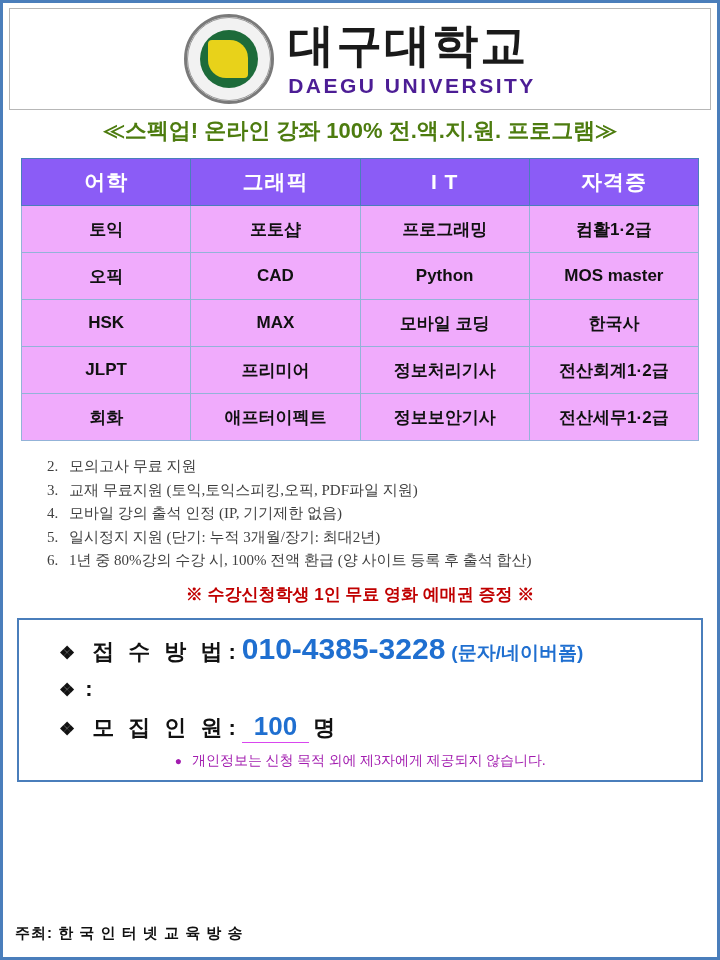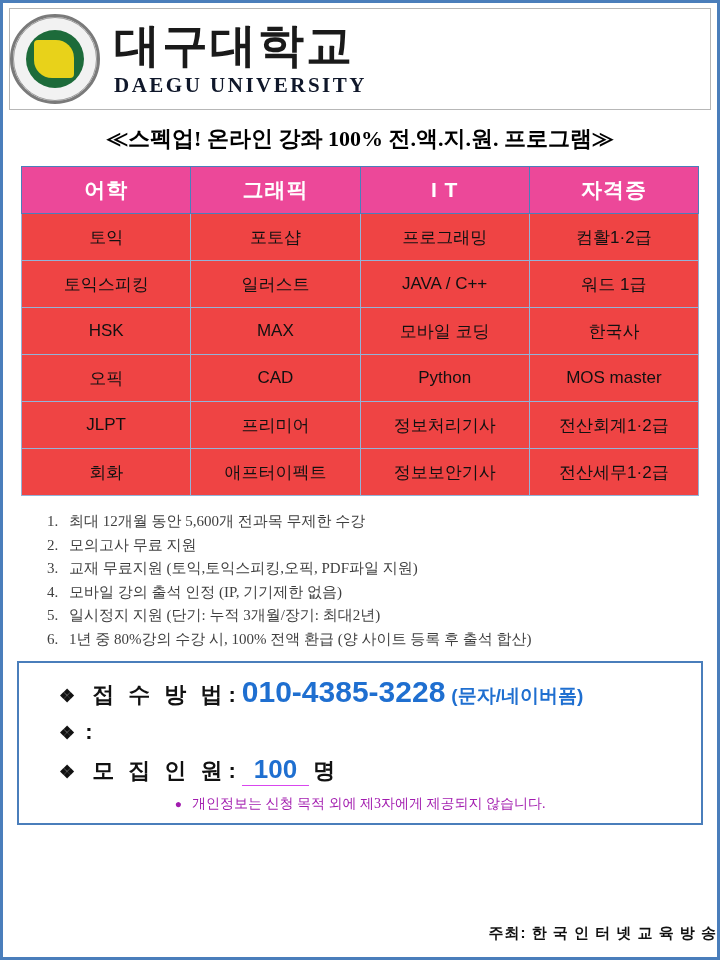--- a/index.html
+++ b/index.html
@@ -23,20 +23,21 @@
   }
 
   
   .logo-band {
     margin: 5px 6px 0 6px;
     height: 100px;
     border: 1px solid #b7b7b7;
     background: #ffffff;
     display: flex;
     align-items: center;
+    justify-content: center;
   }
   .logo-wrap {
     display: flex;
     align-items: center;
     gap: 14px;
   }
   .emblem {
     width: 84px;
     height: 84px;
     border-radius: 50%;
@@ -81,60 +82,60 @@
     font-weight: bold;
     letter-spacing: 2px;
     color: #1a1a1a;
     font-family: "Liberation Serif", serif;
   }
   .wordmark .en {
     margin-top: 6px;
     font-size: 21px;
     font-weight: bold;
     letter-spacing: 2.5px;
-    color: #0f172a;
-    font-family: Liberation Serif, serif;
+    color: #4c1d95;
+    font-family: Liberation Sans, sans-serif;
   }
 
   
   .headline {
-    margin-top: 14px;
+    margin-top: 6px;
     text-align: center;
     font-size: 22px;
     font-weight: bold;
-    color: #000000;
-    font-family: Liberation Serif, serif;
+    color: #4d7c0f;
+    font-family: Liberation Sans, sans-serif;
   }
 
   
   .table-wrap {
     margin: 12px 18px 0 18px;
   }
   table.courses {
     width: 100%;
     border-collapse: collapse;
     table-layout: fixed;
   }
   table.courses th {
-    background: #ec4899;
+    background: #8b5cf6;
     color: #ffffff;
     font-size: 21px;
     font-weight: bold;
     height: 44px;
     border: 1px solid #4a7ebb;
     letter-spacing: 1px;
   }
   table.courses td {
     height: 44px;
     text-align: center;
     font-size: 17px;
-    font-weight: normal;
+    font-weight: bold;
     color: #111111;
     border: 1px solid #93b3d8;
-    background: #ef4444;
+    background: #f0abfc;
   }
 
   
   .notes {
     margin: 16px 0 0 44px;
     padding: 0;
     list-style: none;
     color: #3f3f3f;
     font-size: 15px;
     font-family: "Liberation Serif", serif;
@@ -214,24 +215,24 @@
     font-size: 14px;
     font-family: "Liberation Serif", serif;
   }
   .privacy .dot {
     margin-right: 10px;
     font-size: 12px;
   }
 
   .host {
     position: absolute;
-    left: 0;
+    left: 12px;
     right: 0;
     bottom: 14px;
-    text-align: right;
+    text-align: left;
     font-size: 15px;
     font-weight: bold;
     color: #111111;
     letter-spacing: 1px;
   }
 </style>
 </head>
 <body>
 
 <div class="poster">
@@ -262,74 +263,66 @@
         </tr>
       </thead>
       <tbody>
         <tr>
           <td>토익</td>
           <td>포토샵</td>
           <td>프로그래밍</td>
           <td>컴활1·2급</td>
         </tr>
         <tr>
-          <td>토익스피킹</td>
-          <td>일러스트</td>
-          <td>JAVA / C++</td>
-          <td>워드 1급</td>
+          <td>오픽</td>
+          <td>CAD</td>
+          <td>Python</td>
+          <td>MOS master</td>
         </tr>
         <tr>
           <td>HSK</td>
           <td>MAX</td>
           <td>모바일 코딩</td>
           <td>한국사</td>
         </tr>
         <tr>
-          <td>오픽</td>
-          <td>CAD</td>
-          <td>Python</td>
-          <td>MOS master</td>
-        </tr>
-        <tr>
           <td>JLPT</td>
           <td>프리미어</td>
           <td>정보처리기사</td>
           <td>전산회계1·2급</td>
         </tr>
         <tr>
           <td>회화</td>
           <td>애프터이펙트</td>
           <td>정보보안기사</td>
           <td>전산세무1·2급</td>
         </tr>
       </tbody>
     </table>
   </div>
 
   <ul class="notes">
     <li>
-      <span class="num">1.</span><span>최대 12개월 동안 5,600개 전과목 무제한 수강</span>
-    </li>
-    <li>
       <span class="num">2.</span><span>모의고사 무료 지원</span>
     </li>
     <li>
       <span class="num">3.</span><span>교재 무료지원 (토익,토익스피킹,오픽, PDF파일 지원)</span>
     </li>
     <li>
       <span class="num">4.</span><span>모바일 강의 출석 인정 (IP, 기기제한 없음)</span>
     </li>
     <li>
       <span class="num">5.</span><span>일시정지 지원 (단기: 누적 3개월/장기: 최대2년)</span>
     </li>
     <li>
       <span class="num">6.</span><span>1년 중 80%강의 수강 시, 100% 전액 환급 (양 사이트 등록 후 출석 합산)</span>
     </li>
   </ul>
 
+  <div class="gift-line">※ 수강신청학생 1인 무료 영화 예매권 증정 ※</div>
 
   <div class="apply-box">
 
     <div class="apply-row">
       <span class="bullet">❖</span>
       <span class="label">접 수 방 법</span>
       <span class="colon">:</span>
       <span class="phone">010-4385-3228</span>
       <span class="phone-note">(문자/네이버폼)</span>
     </div>

